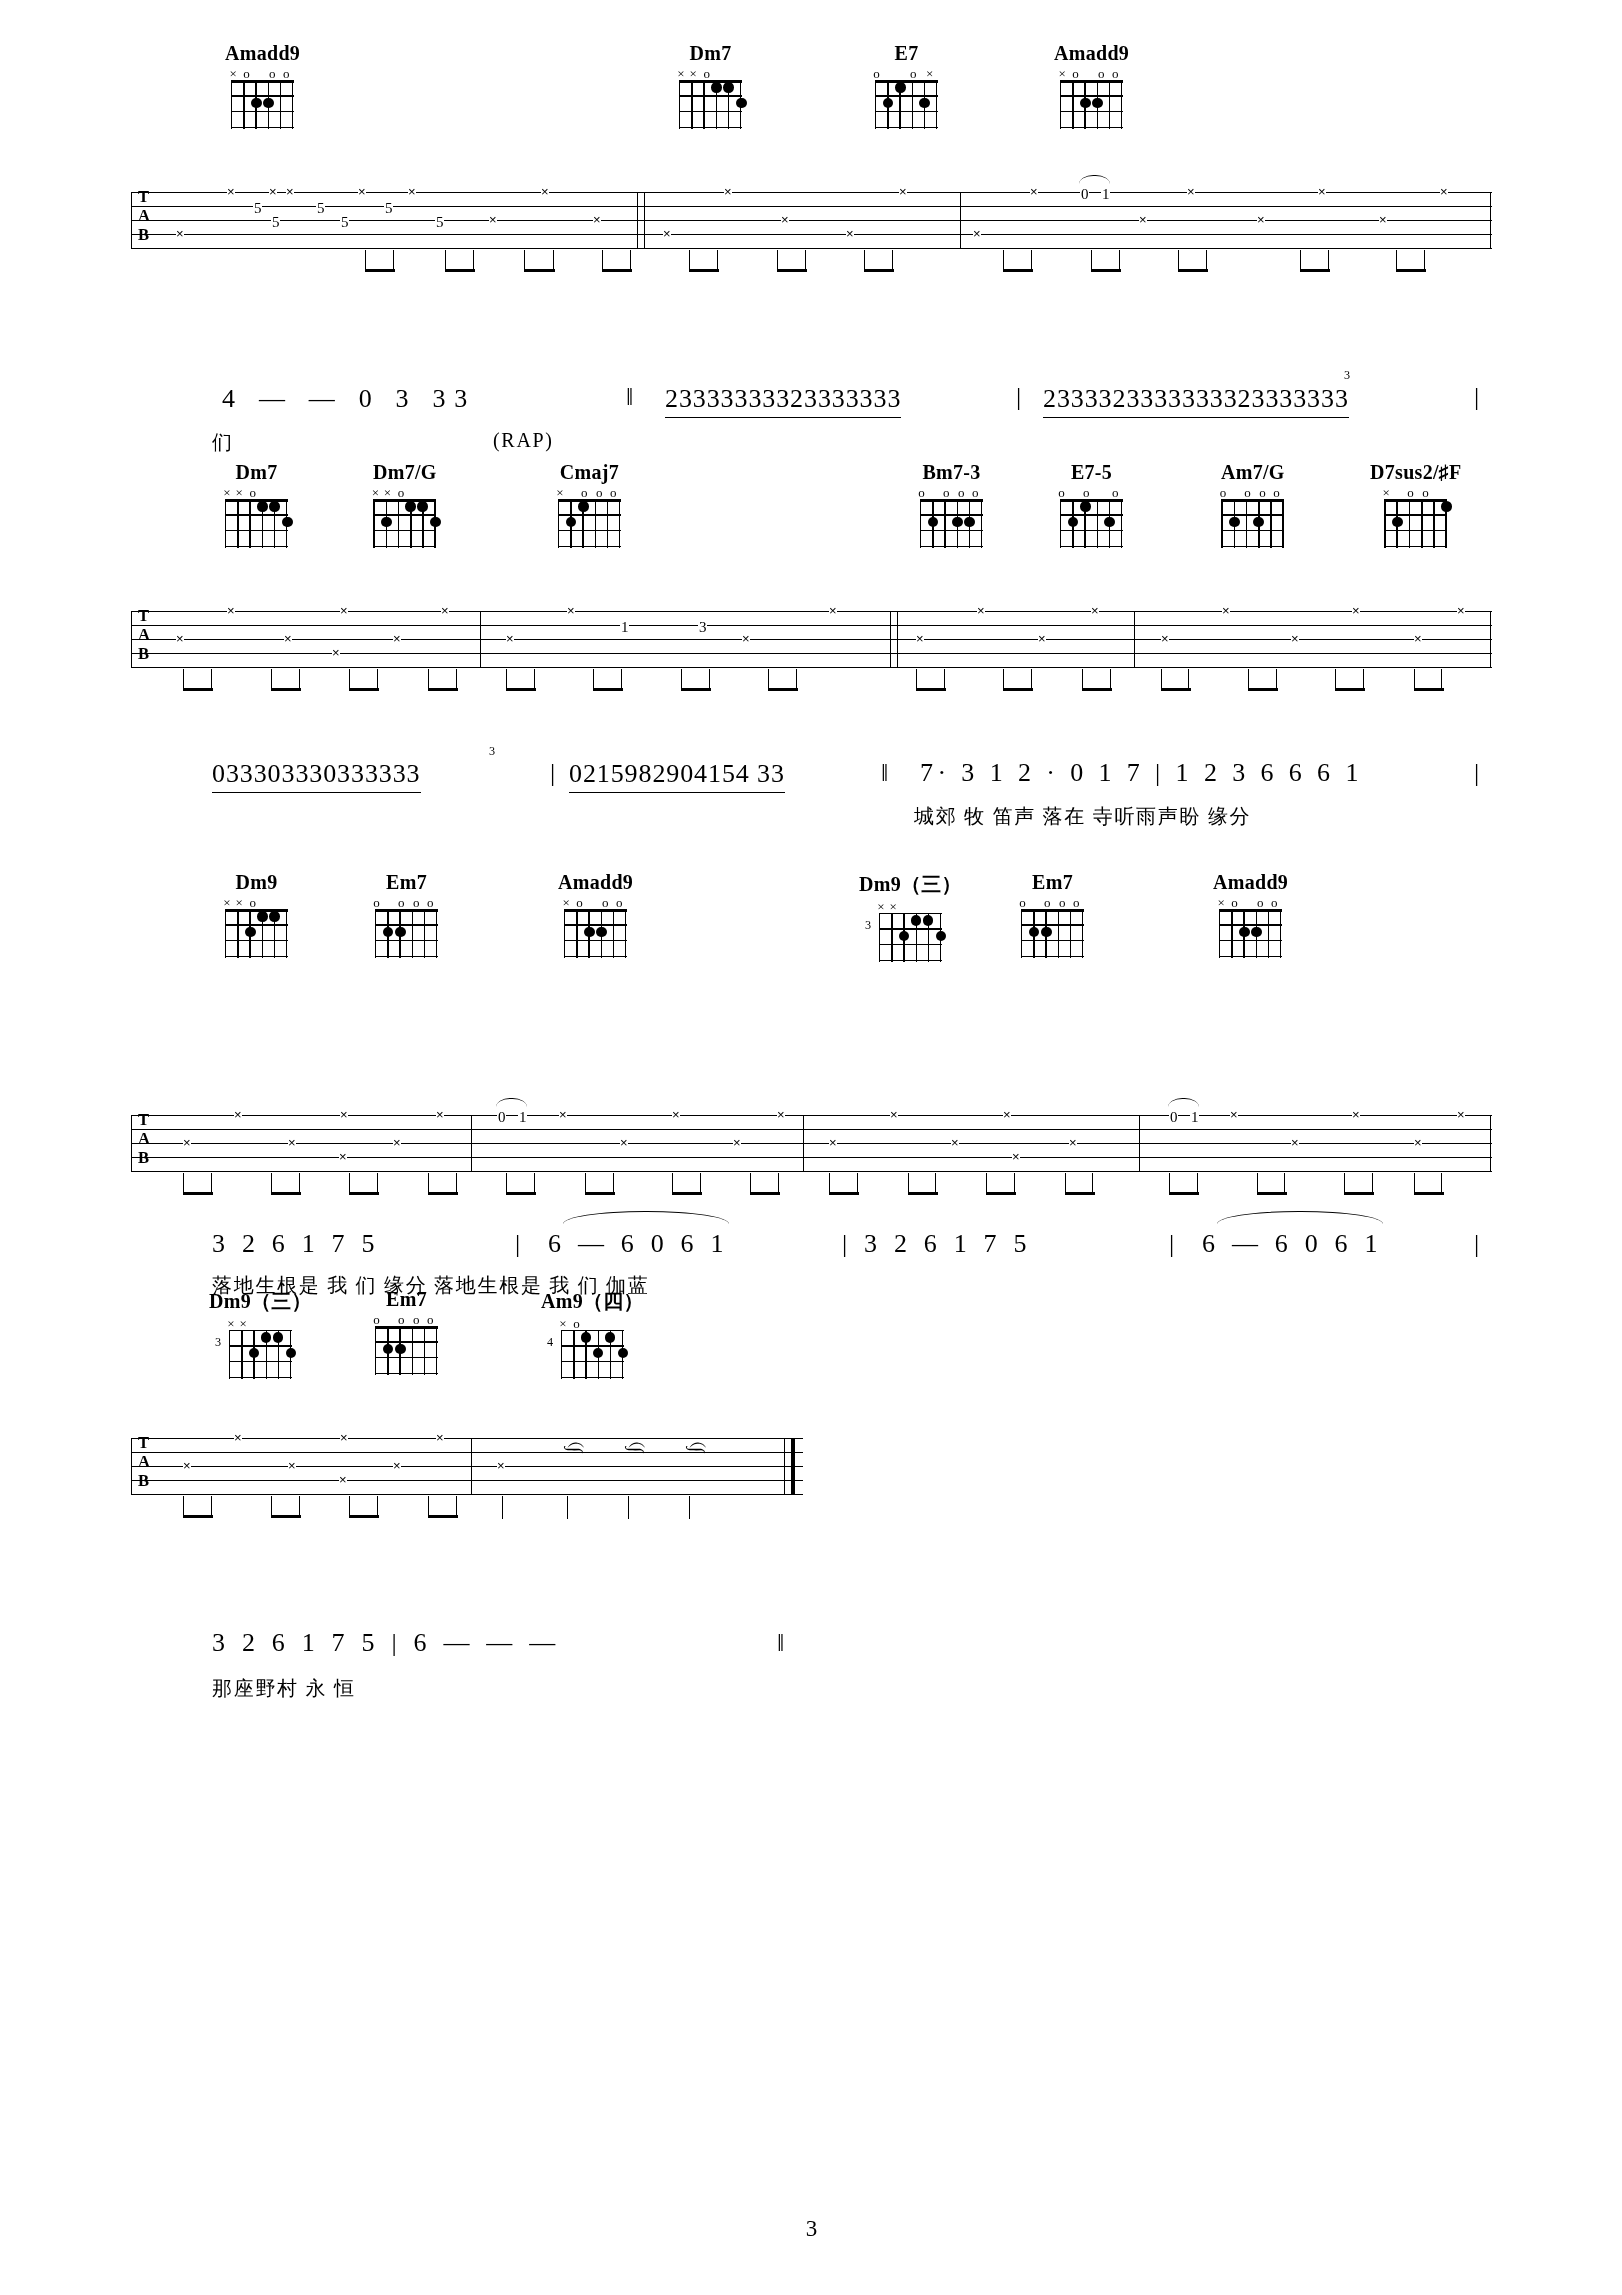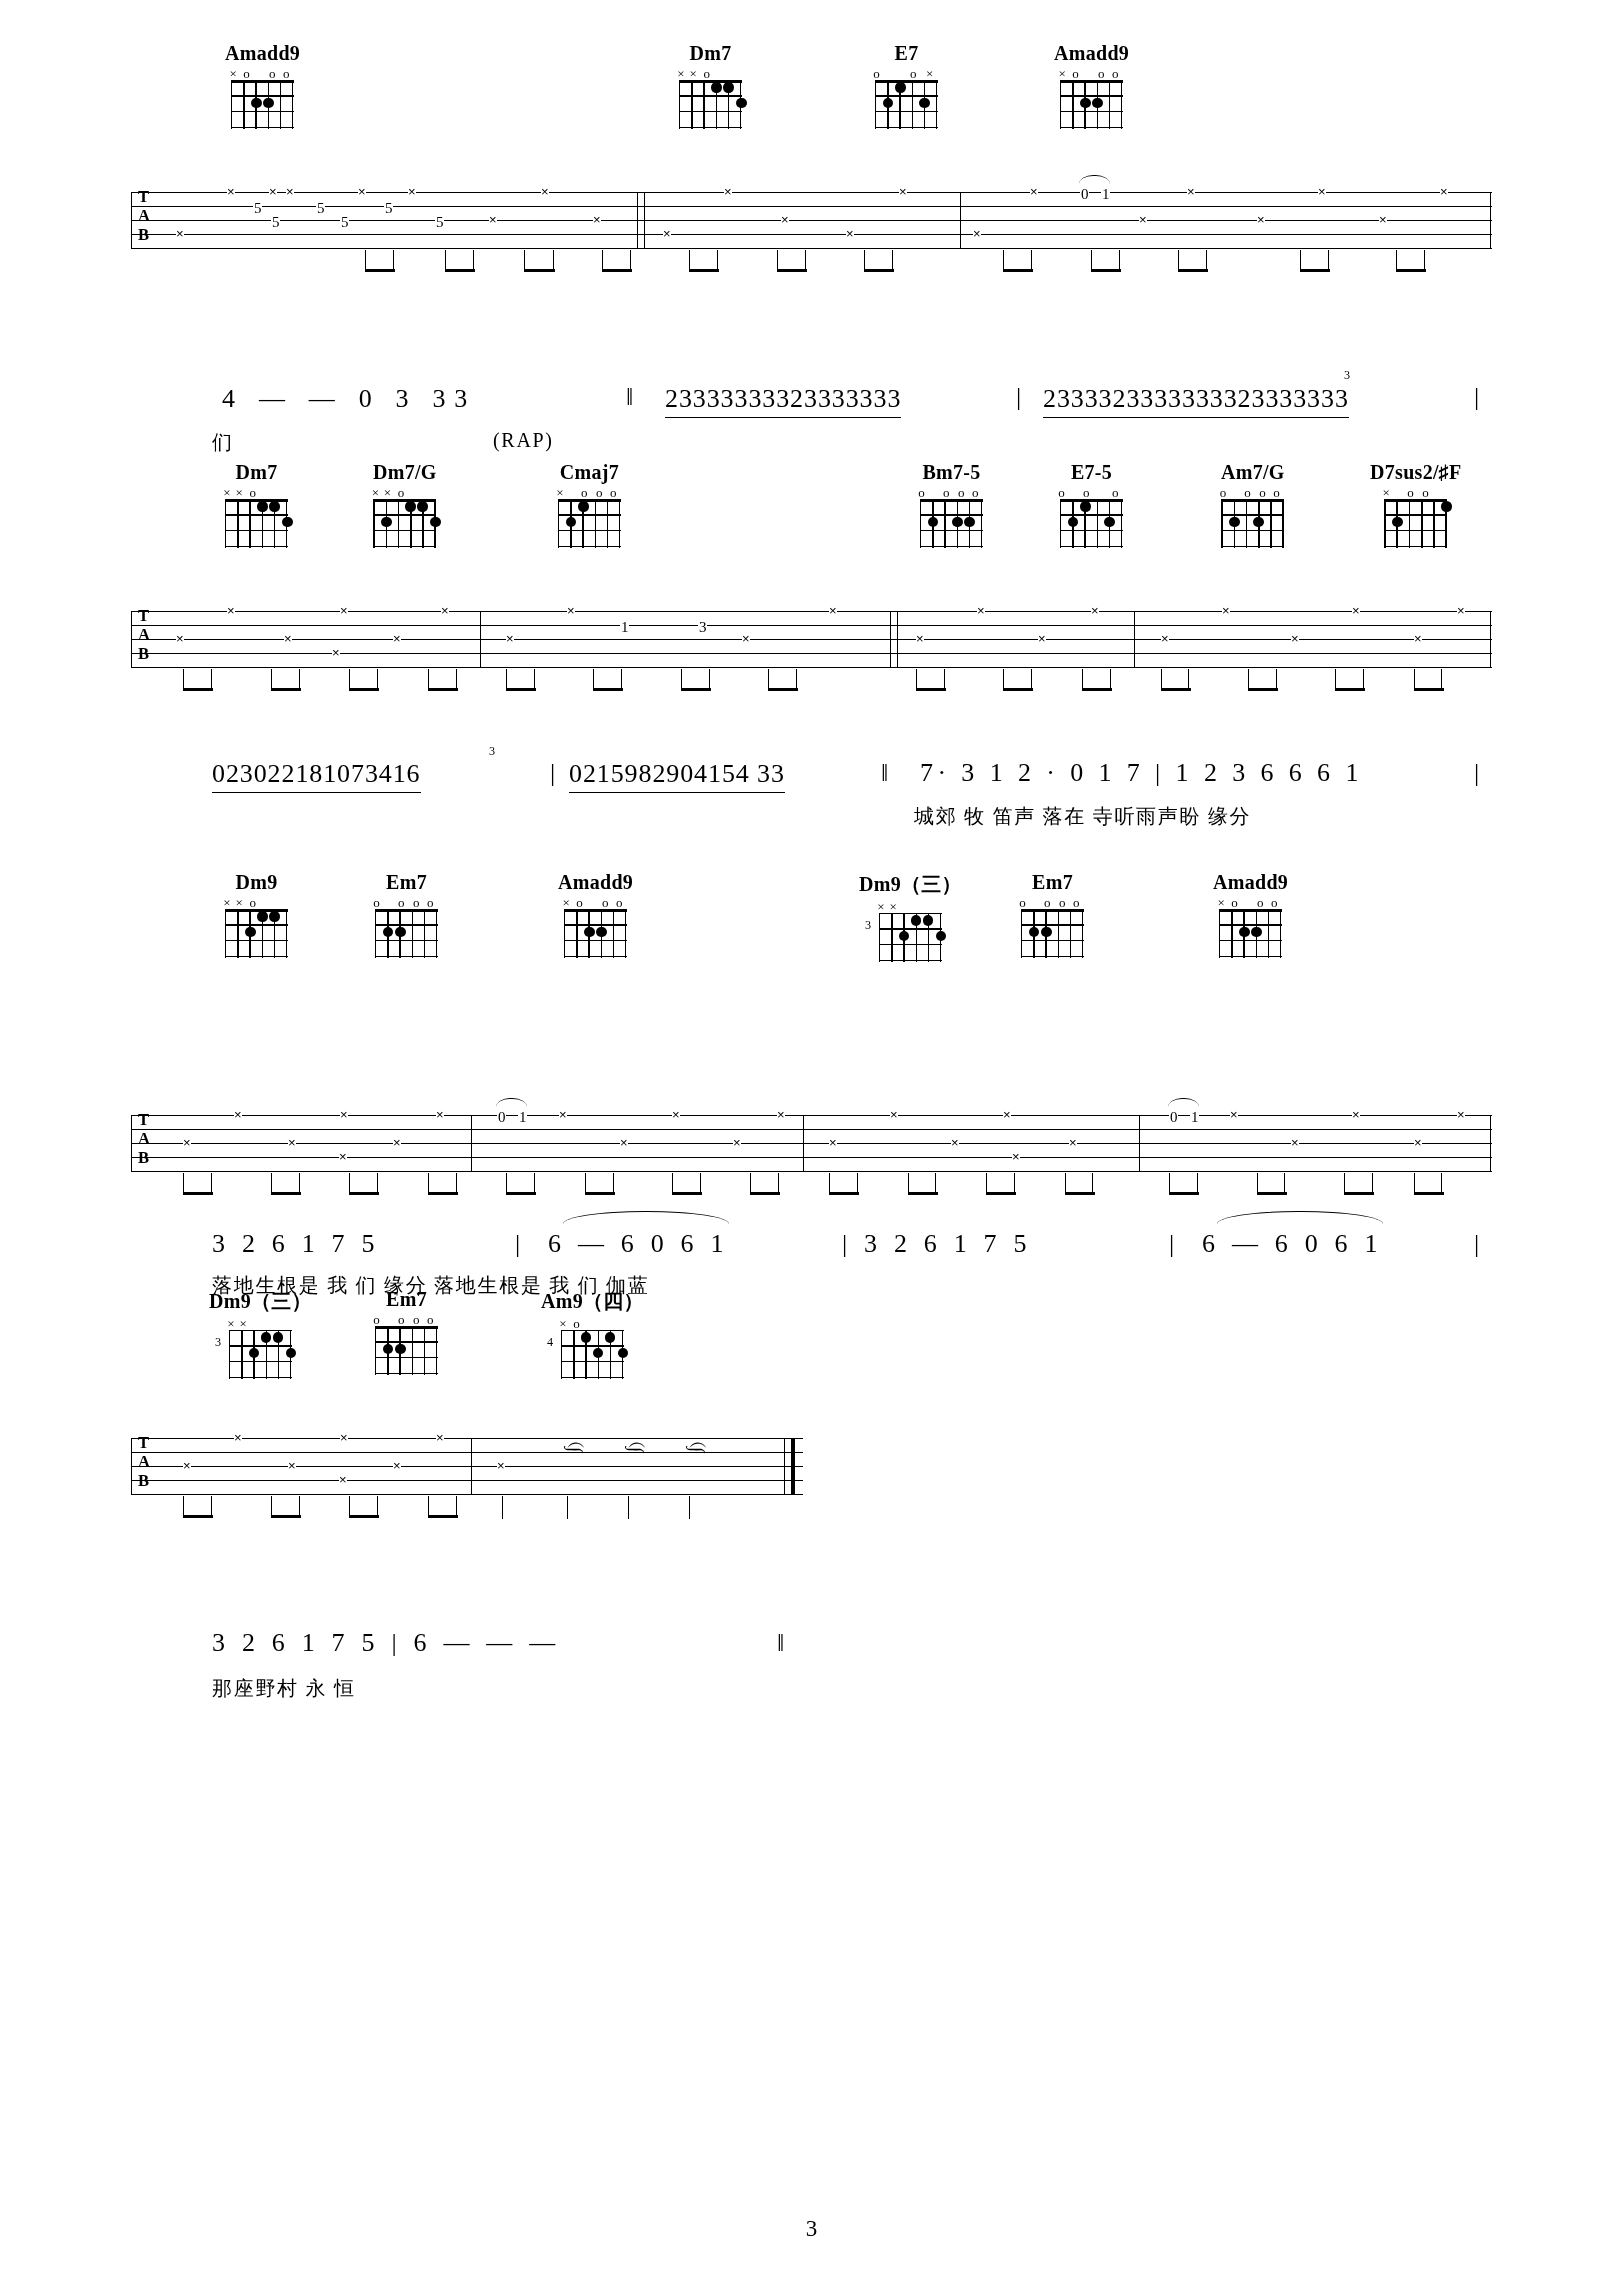--- a/index.html
+++ b/index.html
@@ -310,21 +310,21 @@
           <div class="str" style="left:24.4px;"></div>
           <div class="str" style="left:37px;"></div>
           <div class="str" style="left:49px;"></div>
           <div class="str" style="left:61px;"></div>
         <div class="dot" style="left:7.9px;top:18.3px;"></div>
           <div class="dot" style="left:20px;top:2.6px;"></div>
       </div>
     </div>
 
     <div class="chord" style="left:920px;top:7px;">
-      <div class="cname">Bm7-5</div>
+      <div class="cname">Bm7-3</div>
       <div class="marks">
           <span style="left:-1.7px;">o</span>
           <span style="left:23px;">o</span>
           <span style="left:38px;">o</span>
           <span style="left:52px;">o</span>
         </div>
       <div class="grid">
         <div class="nut"></div>
           <div class="fret" style="top:15.7px;"></div>
           <div class="fret" style="top:31px;"></div>
@@ -492,21 +492,21 @@
       <div class="stem" style="left:1145px;top:58px;height:21px;"></div>
       <div class="beam" style="left:1117px;top:77px;width:30px;"></div>
       <div class="stem" style="left:1204px;top:58px;height:21px;"></div>
       <div class="stem" style="left:1232px;top:58px;height:21px;"></div>
       <div class="beam" style="left:1204px;top:77px;width:30px;"></div>
       <div class="stem" style="left:1283px;top:58px;height:21px;"></div>
       <div class="stem" style="left:1310px;top:58px;height:21px;"></div>
       <div class="beam" style="left:1283px;top:77px;width:30px;"></div>
     </div>
 
-    <div class="runstr underline1" style="left:212px;top:305px;">023022181073416</div>
+    <div class="runstr underline1" style="left:212px;top:305px;">033303330333333</div>
     <div class="tupl" style="left:489px;top:290px;">3</div>
     <div class="numline" style="left:550px;top:304px;">|</div>
     <div class="runstr underline1" style="left:569px;top:305px;">0215982904154 33</div>
     <div class="numline" style="left:881px;top:304px;">‖</div>
 
     <div class="numline" style="left:920px;top:304px;letter-spacing:4.4px;">7·  3 1 2 · 0 1 7 | 1 2 3 6 6  6 1</div>
     <div class="lyric" style="left:914px;top:349px;">城郊 牧  笛声  落在 寺听雨声盼   缘分</div>
     <div class="numline" style="left:1474px;top:304px;">|</div>
   </div>
 

